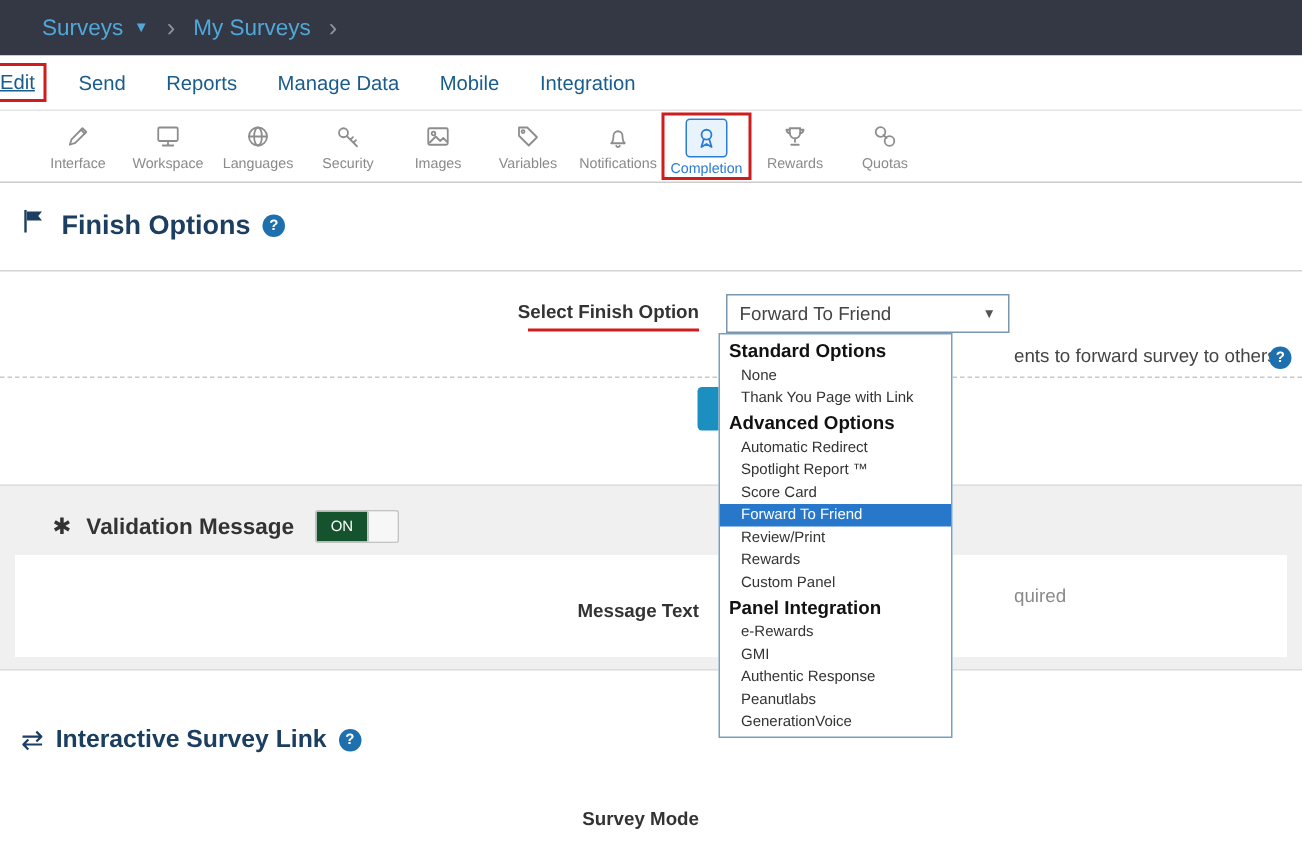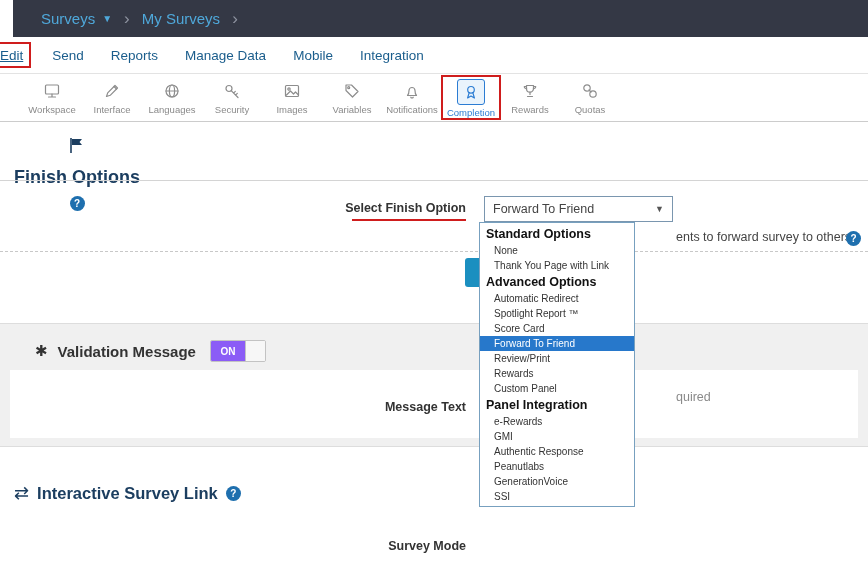--- a/index.html
+++ b/index.html
@@ -1,20 +1,20 @@
 <!DOCTYPE html>
 <html><head>
 <meta charset="utf-8">
 <style>
   html,body { margin:0; padding:0; background:#fff; font-family:"Liberation Sans",sans-serif; }
   .screen { position:relative; width:868px; height:567px; background:#fff; overflow:hidden; }
 
   
   .topbar { position:absolute; top:0; left:0; right:0; height:37px; background:#343845;
-            display:flex; align-items:center; padding-left:28px; gap:12px; box-sizing:border-box;margin-left:13px; }
+            display:flex; align-items:center; padding-left:28px; gap:12px; box-sizing:border-box; }
   .crumb { color:#4fa8da; font-size:15px; display:flex; align-items:center; gap:7px; cursor:pointer; }
   .caret-down { font-size:10px; color:#4fa8da; }
   .crumb-sep { color:#8e93a0; font-size:17px; line-height:1; }
 
   
   .menubar { position:absolute; top:37px; left:0; right:0; height:37px; background:#fff;
              display:flex; align-items:center; gap:27px; border-bottom:1px solid #e3e3e3; box-sizing:border-box; }
   .menu-item { color:#1a5d8c; font-size:13.5px; cursor:pointer; white-space:nowrap; }
   .menu-item.active { text-decoration:underline; }
   .annot-edit { border:2px solid #cf1d1d; padding:2px 6px; margin-left:-8px; margin-right:-6px; }
@@ -61,21 +61,21 @@
   .dd-item.selected { background:#2778cb; color:#fff; }
 
   
   .validation-panel { position:absolute; top:323px; left:0; right:0; height:124px; background:#f0f0f0;
                       border-top:1px solid #ddd; border-bottom:1px solid #ddd; box-sizing:border-box; }
   .vp-body { position:absolute; top:46px; left:10px; right:10px; bottom:8px; background:#fff; }
   .vp-head { position:absolute; top:16px; left:35px; display:flex; align-items:center; gap:10px; }
   .vp-icon { font-size:15px; color:#333; }
   .vp-title { font-size:15px; font-weight:bold; color:#333; }
   .toggle { width:54px; height:20px; border:1px solid #c3c3c3; border-radius:2px; background:#fff; display:flex; overflow:hidden; cursor:pointer; margin-left:4px; }
-  .toggle-on { flex:1; background:#8b5cf6; color:#fff; font-size:10px; font-weight:bold; display:flex; align-items:center; justify-content:center; }
+  .toggle-on { flex:1; background:#14532d; color:#fff; font-size:10px; font-weight:normal; display:flex; align-items:center; justify-content:center; }
   .toggle-knob { width:19px; background:#f7f7f7; border-left:1px solid #c3c3c3; }
   .input-frag { position:absolute; top:390px; left:676px; font-size:12.5px; color:#8a8a8a; z-index:6; }
 </style>
 </head>
 <body>
 
 <div class="screen">
 
   <div class="topbar">
     <div class="crumb">
@@ -98,35 +98,35 @@
     <span class="menu-item">Manage Data</span>
     <span class="menu-item">Mobile</span>
     <span class="menu-item">Integration</span>
   </div>
 
   <div class="toolbar">
 
     <div class="tool">
       <span class="glyph">
         <svg class="ticon" width="18" height="18" viewBox="0 0 18 18">
+            <path d="M3.5 14.5l1.2-3.6L12 3.5 14.5 6l-7.3 7.3-3.7 1.2z"></path>
+            <path d="M11 4.5L13.5 7"></path>
+          </svg>
+      </span>
+      <span class="tlabel">Interface</span>
+    </div>
+
+    <div class="tool">
+      <span class="glyph">
+        <svg class="ticon" width="18" height="18" viewBox="0 0 18 18">
             <rect x="2.5" y="3" width="13" height="9" rx="1"></rect>
             <path d="M9 12v3M5.5 15h7"></path>
           </svg>
       </span>
       <span class="tlabel">Workspace</span>
-    </div>
-
-    <div class="tool">
-      <span class="glyph">
-        <svg class="ticon" width="18" height="18" viewBox="0 0 18 18">
-            <path d="M3.5 14.5l1.2-3.6L12 3.5 14.5 6l-7.3 7.3-3.7 1.2z"></path>
-            <path d="M11 4.5L13.5 7"></path>
-          </svg>
-      </span>
-      <span class="tlabel">Interface</span>
     </div>
 
     <div class="tool">
       <span class="glyph">
         <svg class="ticon" width="18" height="18" viewBox="0 0 18 18">
             <circle cx="9" cy="9" r="6"></circle>
             <ellipse cx="9" cy="9" rx="2.6" ry="6"></ellipse>
             <path d="M3 9h12"></path>
           </svg>
       </span>
@@ -203,21 +203,21 @@
             <circle cx="6" cy="6" r="3.2"></circle>
             <circle cx="12" cy="12" r="3.2"></circle>
             <path d="M8 8l2 2"></path>
           </svg>
       </span>
       <span class="tlabel">Quotas</span>
     </div>
 
   </div>
 
-  <div class="section-head" style="top:136px;flex-direction:column;">
+  <div class="section-head" style="top:136px;">
     <span>
       <svg width="19" height="19" viewBox="0 0 19 19">
           <path d="M3 2v15" stroke="#1c3e60" stroke-width="1.6" fill="none"></path>
           <path d="M4 3h10l-2.5 3L14 9H4z" fill="#1c3e60"></path>
         </svg>
     </span>
     <span class="h-title">Finish Options</span>
     <span class="help">?</span>
   </div>
   <div class="rule1"></div>
@@ -247,21 +247,20 @@
     <div class="dd-item selected">Forward To Friend</div>
     <div class="dd-item">Review/Print</div>
     <div class="dd-item">Rewards</div>
     <div class="dd-item">Custom Panel</div>
     <div class="dd-header">Panel Integration</div>
     <div class="dd-item">e-Rewards</div>
     <div class="dd-item">GMI</div>
     <div class="dd-item">Authentic Response</div>
     <div class="dd-item">Peanutlabs</div>
     <div class="dd-item">GenerationVoice</div>
-    <div class="dd-item">SSI</div>
   </div>
 
   <div class="validation-panel">
     <div class="vp-body"></div>
     <div class="vp-head">
       <span class="vp-icon">✱</span>
       <span class="vp-title">Validation Message</span>
       <span class="toggle">
         <span class="toggle-on">ON</span>
         <span class="toggle-knob"></span>

